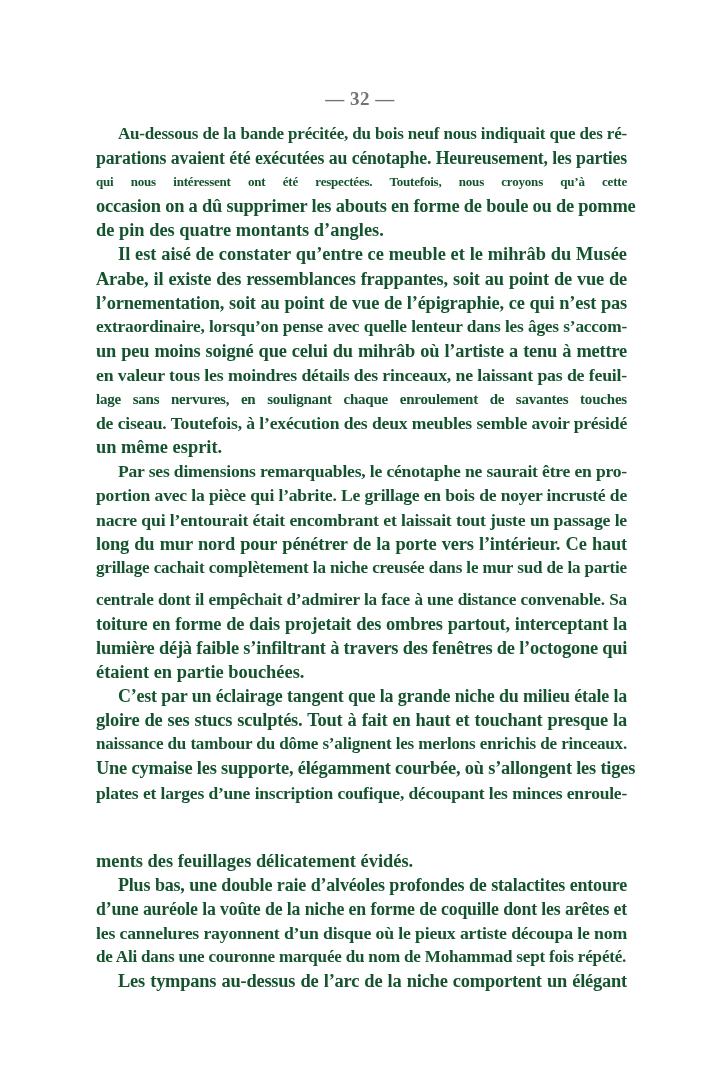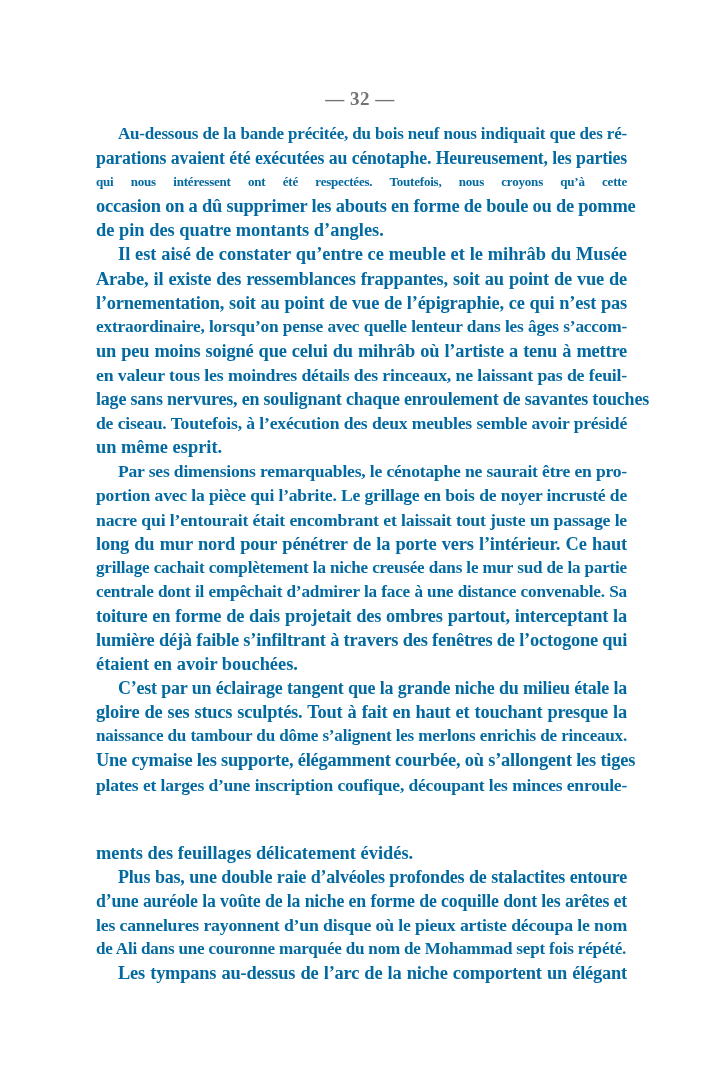--- a/index.html
+++ b/index.html
@@ -5,21 +5,21 @@
   html, body { margin: 0; padding: 0; background: #ffffff; }
   body { width: 720px; height: 1079px; position: relative; overflow: hidden; }
   .page-number {
     position: absolute; left: 0; width: 720px; top: 88px; text-align: center;
     font-family: "Liberation Serif", serif; font-weight: bold; font-size: 19px; color: #737373;
     letter-spacing: 0.5px;
   }
   .body-text {
     position: absolute; left: 96px; width: 531px; top: 122px;
     font-family: "Liberation Serif", serif; font-weight: bold; font-size: 18.4px;
-    line-height: 24.1px; color: #0369a1;
+    line-height: 24.1px; color: #14532d;
     text-align: justify;
   }
   .line { display: block; white-space: nowrap; text-align-last: justify; text-align: justify; height: 24.1px; }
   .line.last { text-align-last: left; }
   .line.indent { padding-left: 22px; }
 </style>
 </head>
 <body>
 
 <div class="page-number">— 32 —</div>
@@ -32,34 +32,34 @@
       <span class="line" style="display: block; width: auto; letter-spacing: -0.2px;">occasion on a dû supprimer les abouts en forme de boule ou de pomme</span>
       <span class="line last" style="display: block; width: auto;">de pin des quatre montants d’angles.</span>
     </div>
     <div>
       <span class="line indent" style="display: block; width: auto;">Il est aisé de constater qu’entre ce meuble et le mihrâb du Musée</span>
       <span class="line" style="display: block; width: auto; letter-spacing: -0.2px;">Arabe, il existe des ressemblances frappantes, soit au point de vue de</span>
       <span class="line" style="display: block; width: auto; letter-spacing: -0.2px;">l’ornementation, soit au point de vue de l’épigraphie, ce qui n’est pas</span>
       <span class="line" style="display: block; width: auto; letter-spacing: -0.2px; font-size: 17.3038px;">extraordinaire, lorsqu’on pense avec quelle lenteur dans les âges s’accom-</span>
       <span class="line" style="display: block; width: auto; letter-spacing: -0.2px;">un peu moins soigné que celui du mihrâb où l’artiste a tenu à mettre</span>
       <span class="line" style="display: block; width: auto; letter-spacing: -0.2px; font-size: 17.7542px;">en valeur tous les moindres détails des rinceaux, ne laissant pas de feuil-</span>
-      <span class="line" style="display: block; width: auto; letter-spacing: -0.2px; font-size: 18px;">lage sans nervures, en soulignant chaque enroulement de savantes touches</span>
+      <span class="line" style="display: block; width: auto; letter-spacing: -0.2px; font-size: 15px;">lage sans nervures, en soulignant chaque enroulement de savantes touches</span>
       <span class="line" style="display: block; width: auto; letter-spacing: -0.2px; font-size: 17.6014px;">de ciseau. Toutefois, à l’exécution des deux meubles semble avoir présidé</span>
       <span class="line last" style="display: block; width: auto;">un même esprit.</span>
     </div>
     <div>
       <span class="line indent" style="display: block; width: auto; letter-spacing: -0.2px; font-size: 17.5531px;">Par ses dimensions remarquables, le cénotaphe ne saurait être en pro-</span>
       <span class="line" style="display: block; width: auto; letter-spacing: -0.2px; font-size: 17.5411px;">portion avec la pièce qui l’abrite. Le grillage en bois de noyer incrusté de</span>
       <span class="line" style="display: block; width: auto; letter-spacing: -0.2px; font-size: 17.6927px;">nacre qui l’entourait était encombrant et laissait tout juste un passage le</span>
       <span class="line" style="display: block; width: auto; letter-spacing: -0.2px;">long du mur nord pour pénétrer de la porte vers l’intérieur. Ce haut</span>
       <span class="line" style="display: block; width: auto; letter-spacing: -0.2px; font-size: 17.073px;">grillage cachait complètement la niche creusée dans le mur sud de la partie</span>
-      <span class="line" style="display: block; width: auto; letter-spacing: -0.2px; font-size: 17.2165px;">centrale dont il empêchait d’admirer la face à une distance convenable. Sa</span>
+      <span class="line" style="display: block; width: auto; letter-spacing: -0.2px; font-size: 17.2165px; margin-top: 8px;">centrale dont il empêchait d’admirer la face à une distance convenable. Sa</span>
       <span class="line" style="display: block; width: auto; letter-spacing: -0.2px;">toiture en forme de dais projetait des ombres partout, interceptant la</span>
       <span class="line" style="display: block; width: auto; letter-spacing: -0.2px;">lumière déjà faible s’infiltrant à travers des fenêtres de l’octogone qui</span>
-      <span class="line last" style="display: block; width: auto;">étaient en avoir bouchées.</span>
+      <span class="line last" style="display: block; width: auto;">étaient en partie bouchées.</span>
     </div>
     <div>
       <span class="line indent" style="display: block; width: auto; letter-spacing: -0.2px; font-size: 17.9386px;">C’est par un éclairage tangent que la grande niche du milieu étale la</span>
       <span class="line" style="display: block; width: auto; letter-spacing: -0.2px;">gloire de ses stucs sculptés. Tout à fait en haut et touchant presque la</span>
       <span class="line" style="display: block; width: auto; letter-spacing: -0.2px; font-size: 17.0446px;">naissance du tambour du dôme s’alignent les merlons enrichis de rinceaux.</span>
       <span class="line" style="display: block; width: auto; letter-spacing: -0.2px;">Une cymaise les supporte, élégamment courbée, où s’allongent les tiges</span>
       <span class="line" style="display: block; width: auto; letter-spacing: -0.2px; font-size: 17.4811px;">plates et larges d’une inscription coufique, découpant les minces enroule-</span>
       <span class="line last" style="display: block; width: auto; margin-top: 44px;">ments des feuillages délicatement évidés.</span>
     </div>
     <div>

